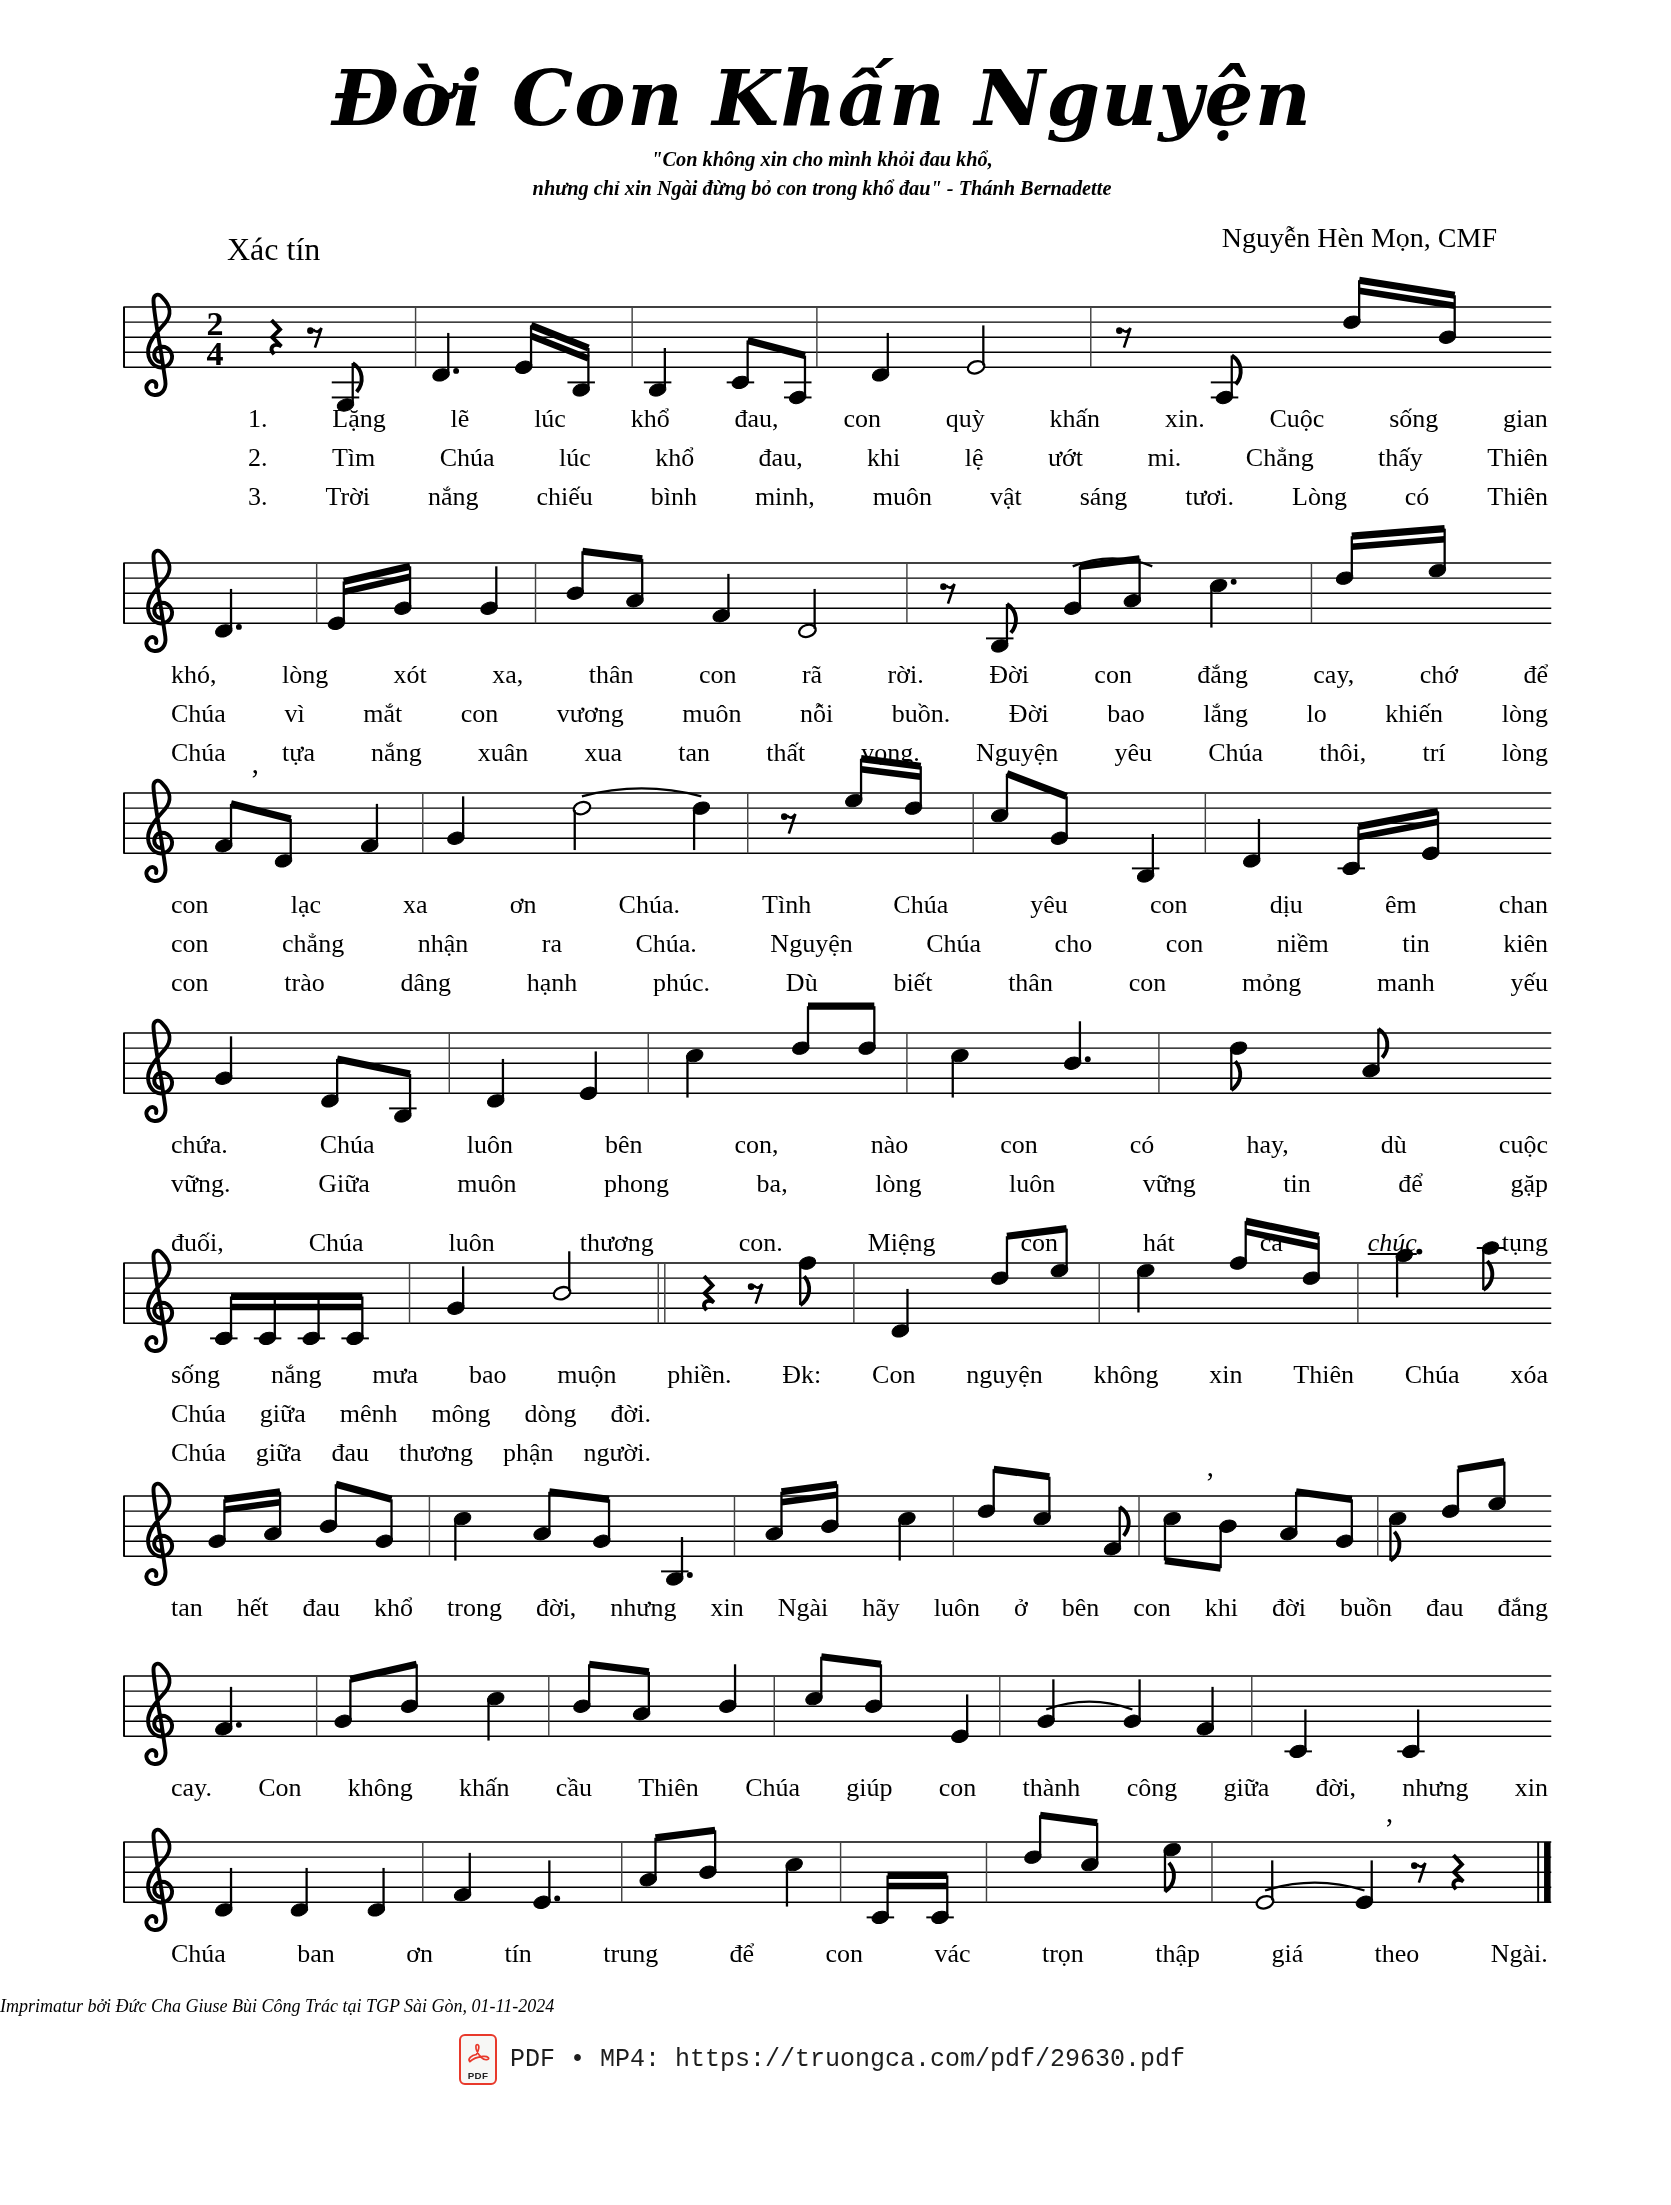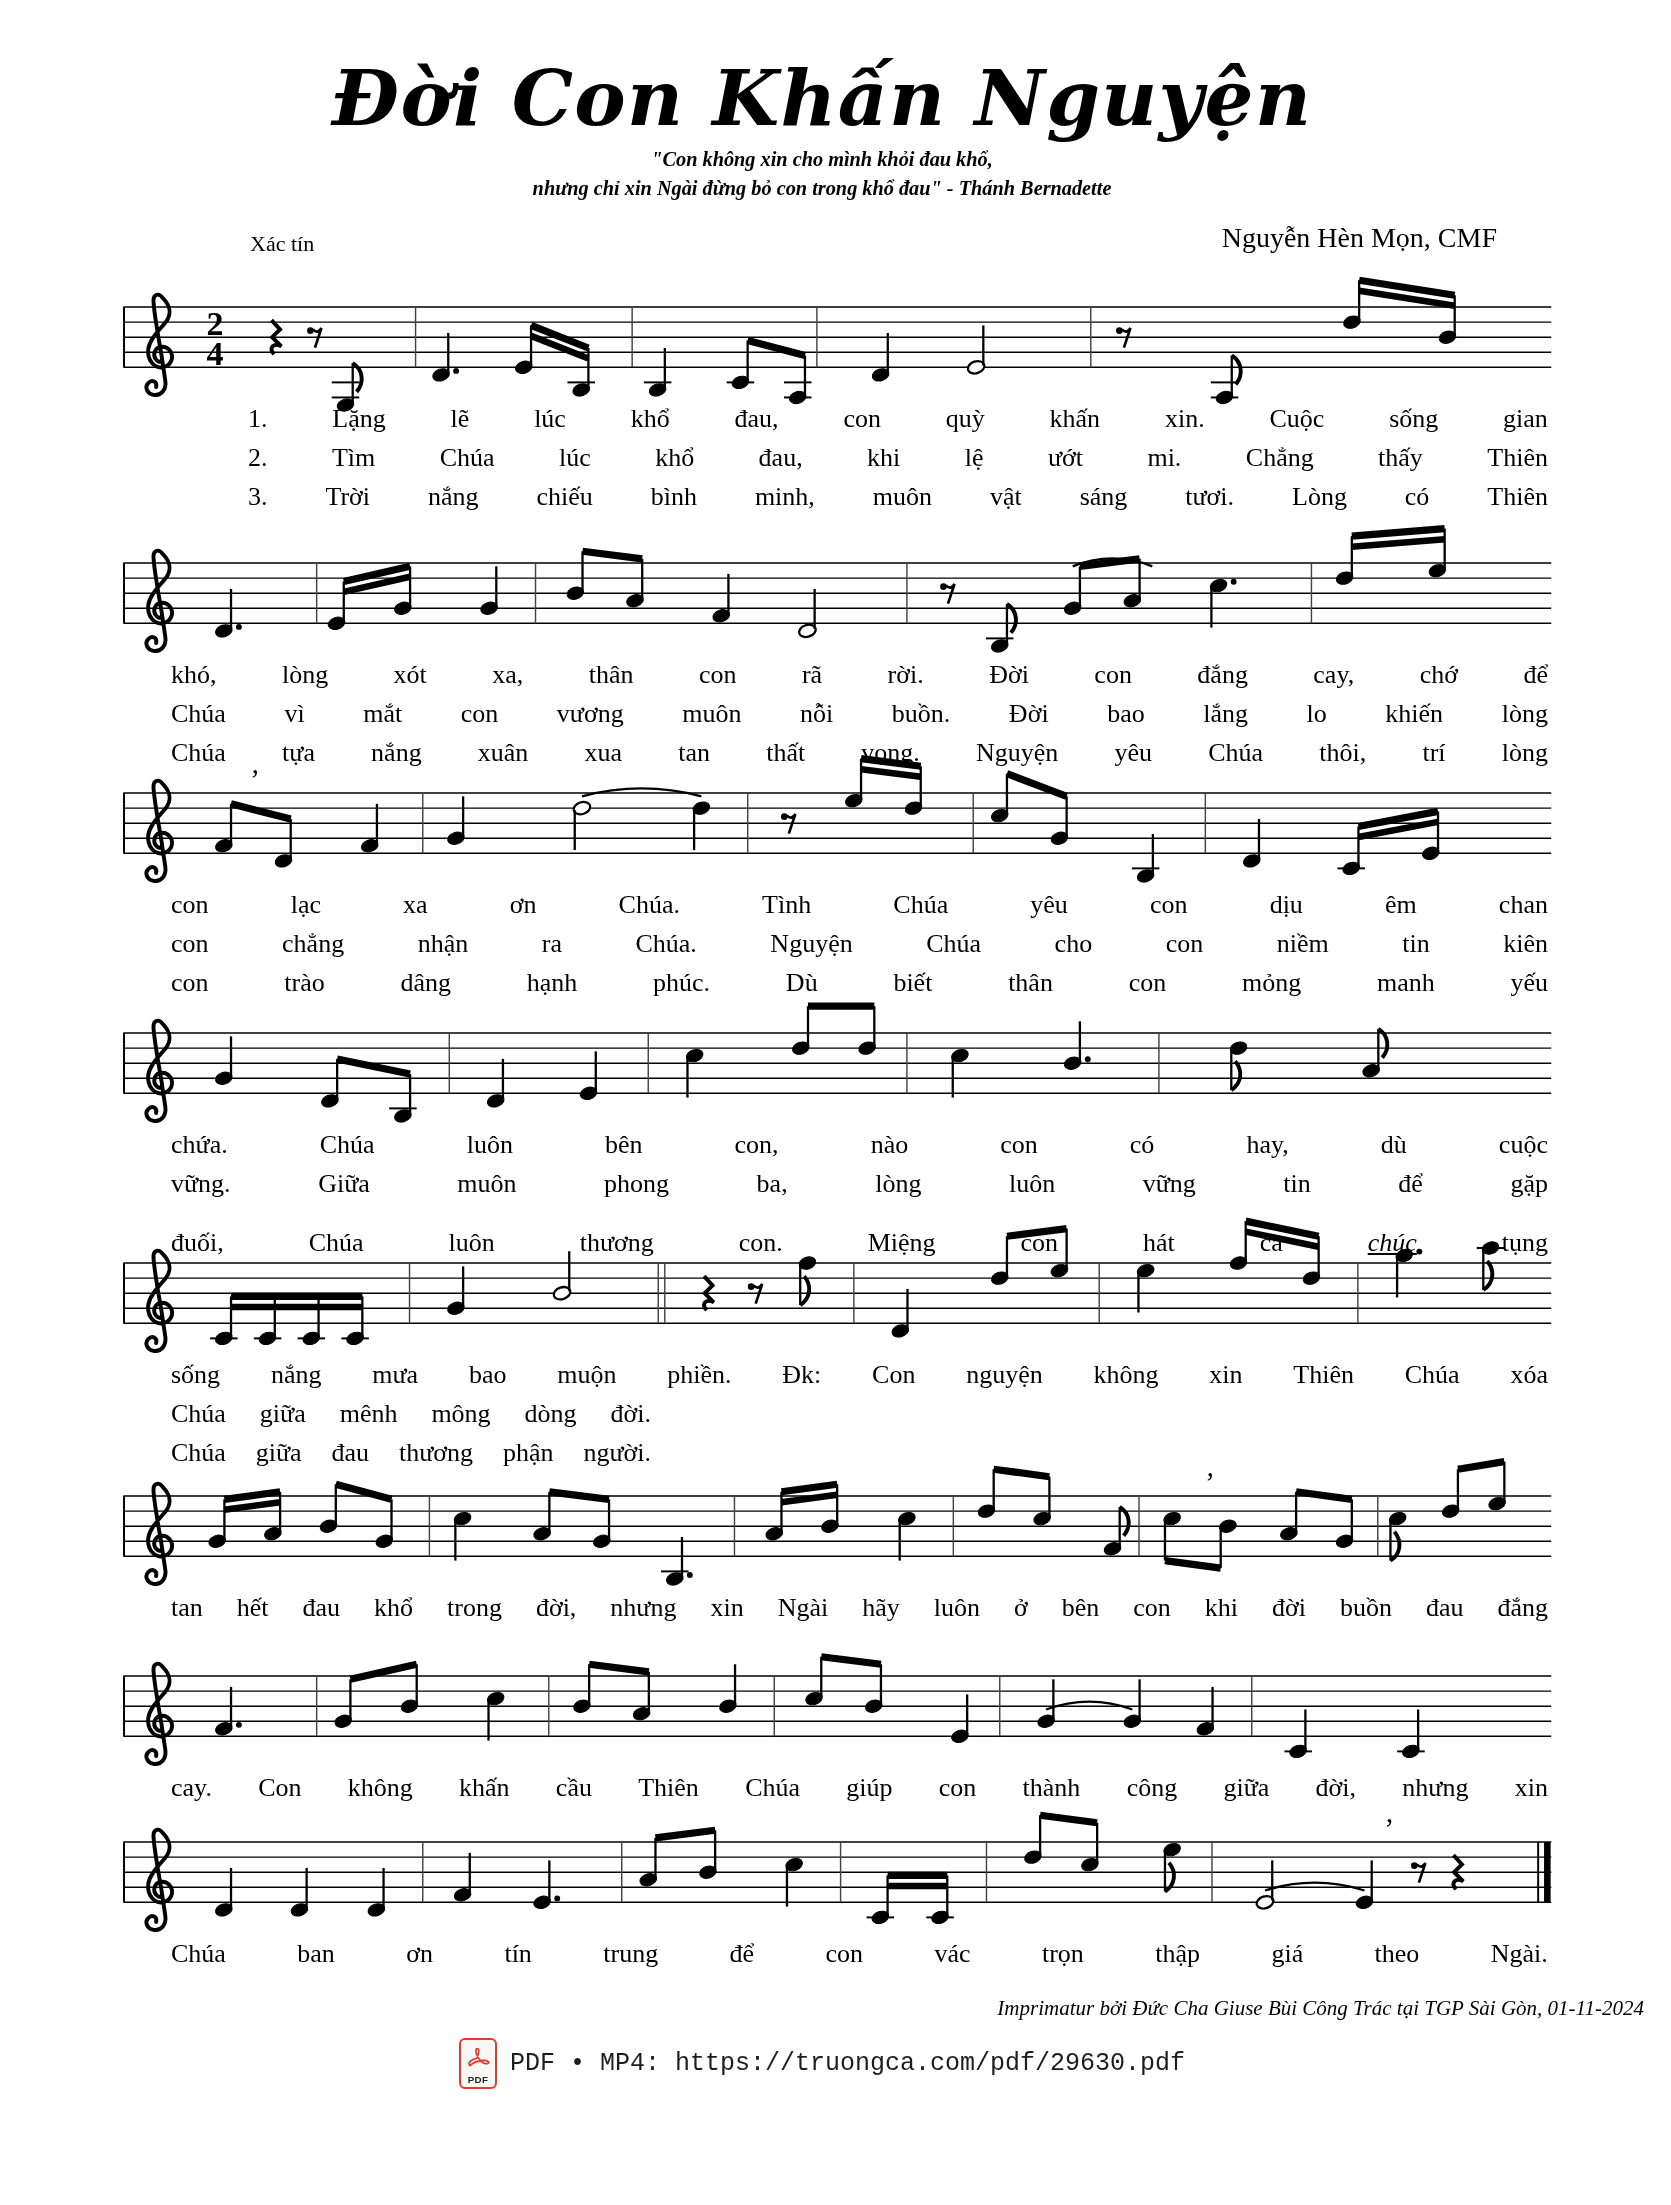--- a/index.html
+++ b/index.html
@@ -4,36 +4,36 @@
 <style>
   html,body{margin:0;padding:0;background:#fff;}
   .page{position:relative;width:1644px;height:2205px;background:#fff;color:#000;
         font-family:"Liberation Serif",serif;overflow:hidden;}
   
   .header{position:relative;height:273px;}
   .title{text-align:center;padding-top:60px;font-family:"DejaVu Serif",serif;
          font-style:italic;font-weight:bold;font-size:77px;line-height:1;letter-spacing:1.3px;}
   .subtitle{text-align:center;font-style:italic;font-weight:bold;font-size:20.3px;
             line-height:1.42;margin-top:7.9px;}
-  .tempo{position:absolute;left:250px;top:231px;font-size:22px;}
+  .tempo{position:absolute;left:227px;top:231px;font-size:32px;}
   .composer{position:absolute;right:147px;top:222px;font-size:28px;}
   
   .block{margin-left:115px;width:1442px;}
   svg.staff{display:block;overflow:visible;}
   .lyrics{margin-left:56px;width:1377px;}
   .lrow{height:39px;display:flex;justify-content:space-between;align-items:baseline;
         font-size:26px;white-space:nowrap;}
   .lrow.indent{padding-left:77px;}
   .lrow.narrow{width:480px;}
   .em-word{font-style:italic;text-decoration:underline;margin-top:20px;}
   .mbA{margin-bottom:7.9px;} .mbB{margin-bottom:-17.7px;} .mbC{margin-bottom:-8.5px;}
   .mbD{margin-bottom:-17.7px;} .mbE{margin-bottom:-15px;} .mbF{margin-bottom:9.8px;}
   .mbG{margin-bottom:-3.9px;}
   
-  .imprimatur{text-align:right;font-style:italic;font-size:21px;margin-top:18.4px;}
+  .imprimatur{text-align:left;font-style:italic;font-size:18px;margin-top:18.4px;}
   .filelink{display:flex;justify-content:center;align-items:center;gap:13px;margin-top:17px;
             font-family:"Liberation Mono",monospace;font-size:25px;color:#1d1d1d;}
   .pdficon{width:38px;height:51px;border:2.6px solid #e8392b;border-radius:5.9px;background:#f7f7f5;
            position:relative;display:flex;flex-direction:column;align-items:center;
            justify-content:flex-end;box-sizing:border-box;}
   .pdficon .badge{font-family:"Liberation Sans",sans-serif;font-size:9.8px;font-weight:bold;
                   color:#222;padding-bottom:2.6px;letter-spacing:0.3px;}
   .pdficon svg{position:absolute;top:5.2px;left:4.6px;}
 </style>
 </head>

